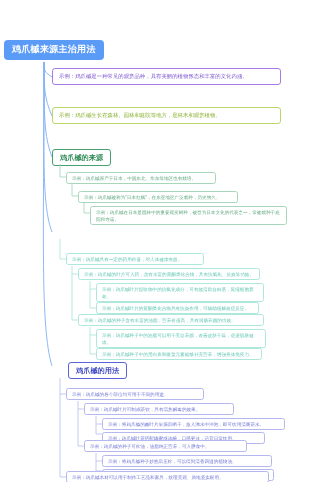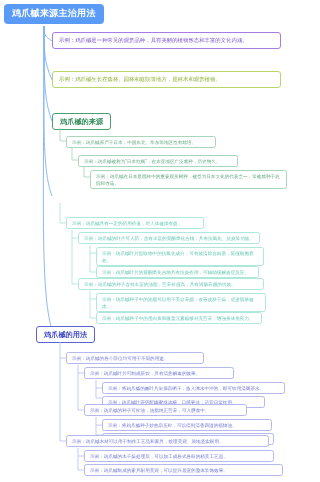--- a/index.html
+++ b/index.html
@@ -3,21 +3,21 @@
 <meta charset="utf-8">
 <style>
   html,body{margin:0;padding:0;}
   body{
     width:300px;height:482px;
     background:#ffffff;
     font-family:"Liberation Sans","DejaVu Sans",sans-serif;
     overflow:hidden;
     position:relative;
   }
-  #canvas{position:relative;width:300px;height:364px;}
+  #canvas{position:relative;width:300px;height:364px;margin-top:36px;}
   svg.links{position:absolute;left:0;top:0;width:300px;height:482px;pointer-events:none;}
 
   .node{position:absolute;box-sizing:border-box;}
 
   
   .root{
     left:4px;top:4px;
     background:#5b9bf8;
     border-radius:4px;
     padding:4px 8px 5px 8px;
@@ -151,21 +151,21 @@
   <div class="node leaf teal" style="left:78px;top:278px;width:186px;">
     <span>示例：鸡爪槭的种子含有丰富的油脂，营养价值高，具有润肠养颜的功效。</span>
   </div>
   <div class="node leaf teal" style="left:96px;top:293px;width:170px;">
     <span>示例：鸡爪槭种子中的油脂可以用于美容养颜，改善皮肤干燥，促进肌肤健康。</span>
   </div>
   <div class="node leaf teal" style="left:96px;top:312px;width:166px;">
     <span>示例：鸡爪槭种子中的蛋白质和微量元素能够补充营养，增强身体免疫力。</span>
   </div>
 
-  <div class="node sec blue" style="left:36px;top:326px;">
+  <div class="node sec blue" style="left:68px;top:326px;">
     <span>鸡爪槭的用法</span>
   </div>
   <svg class="links" viewBox="0 0 300 482">
     <g fill="none" stroke="#b6bbf0" stroke-width="0.8">
       <path d="M60 342 L60 441"></path>
       <path d="M60 358 L66 358"></path>
       <path d="M60 441 L66 441"></path>
       <path d="M78 365 L78 410"></path>
       <path d="M78 373 L84 373"></path>
       <path d="M78 410 L84 410"></path>

